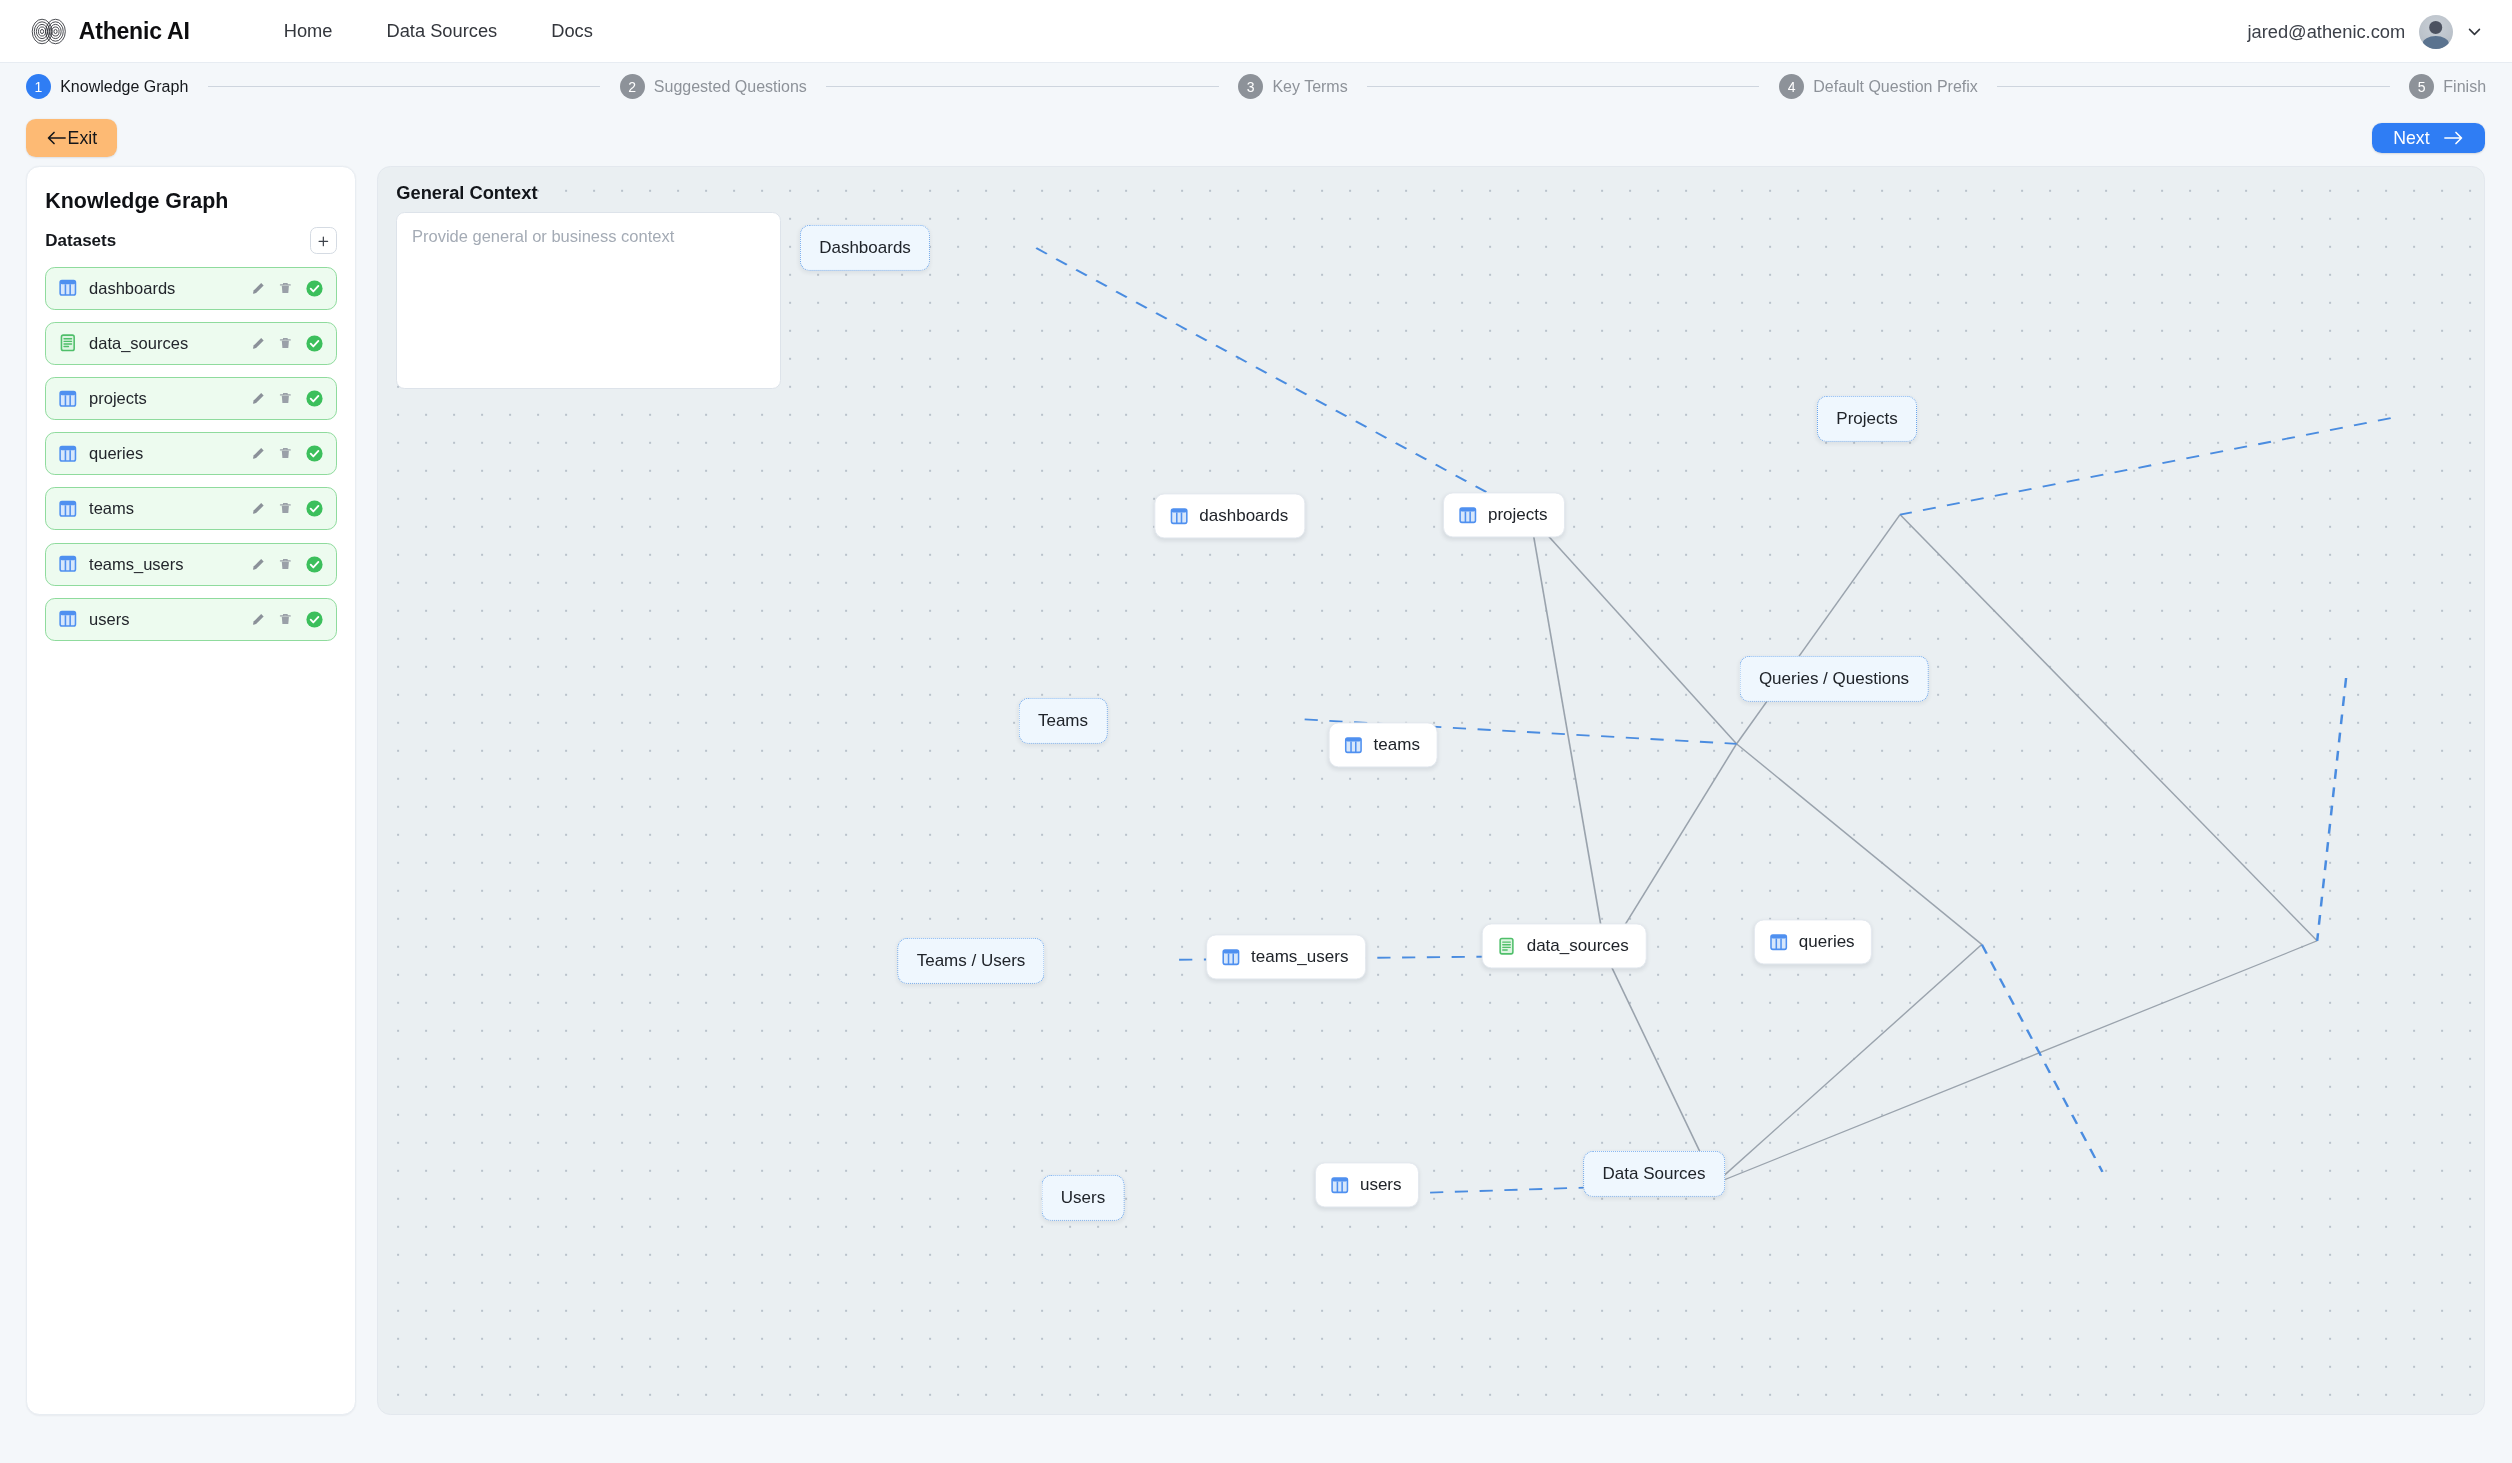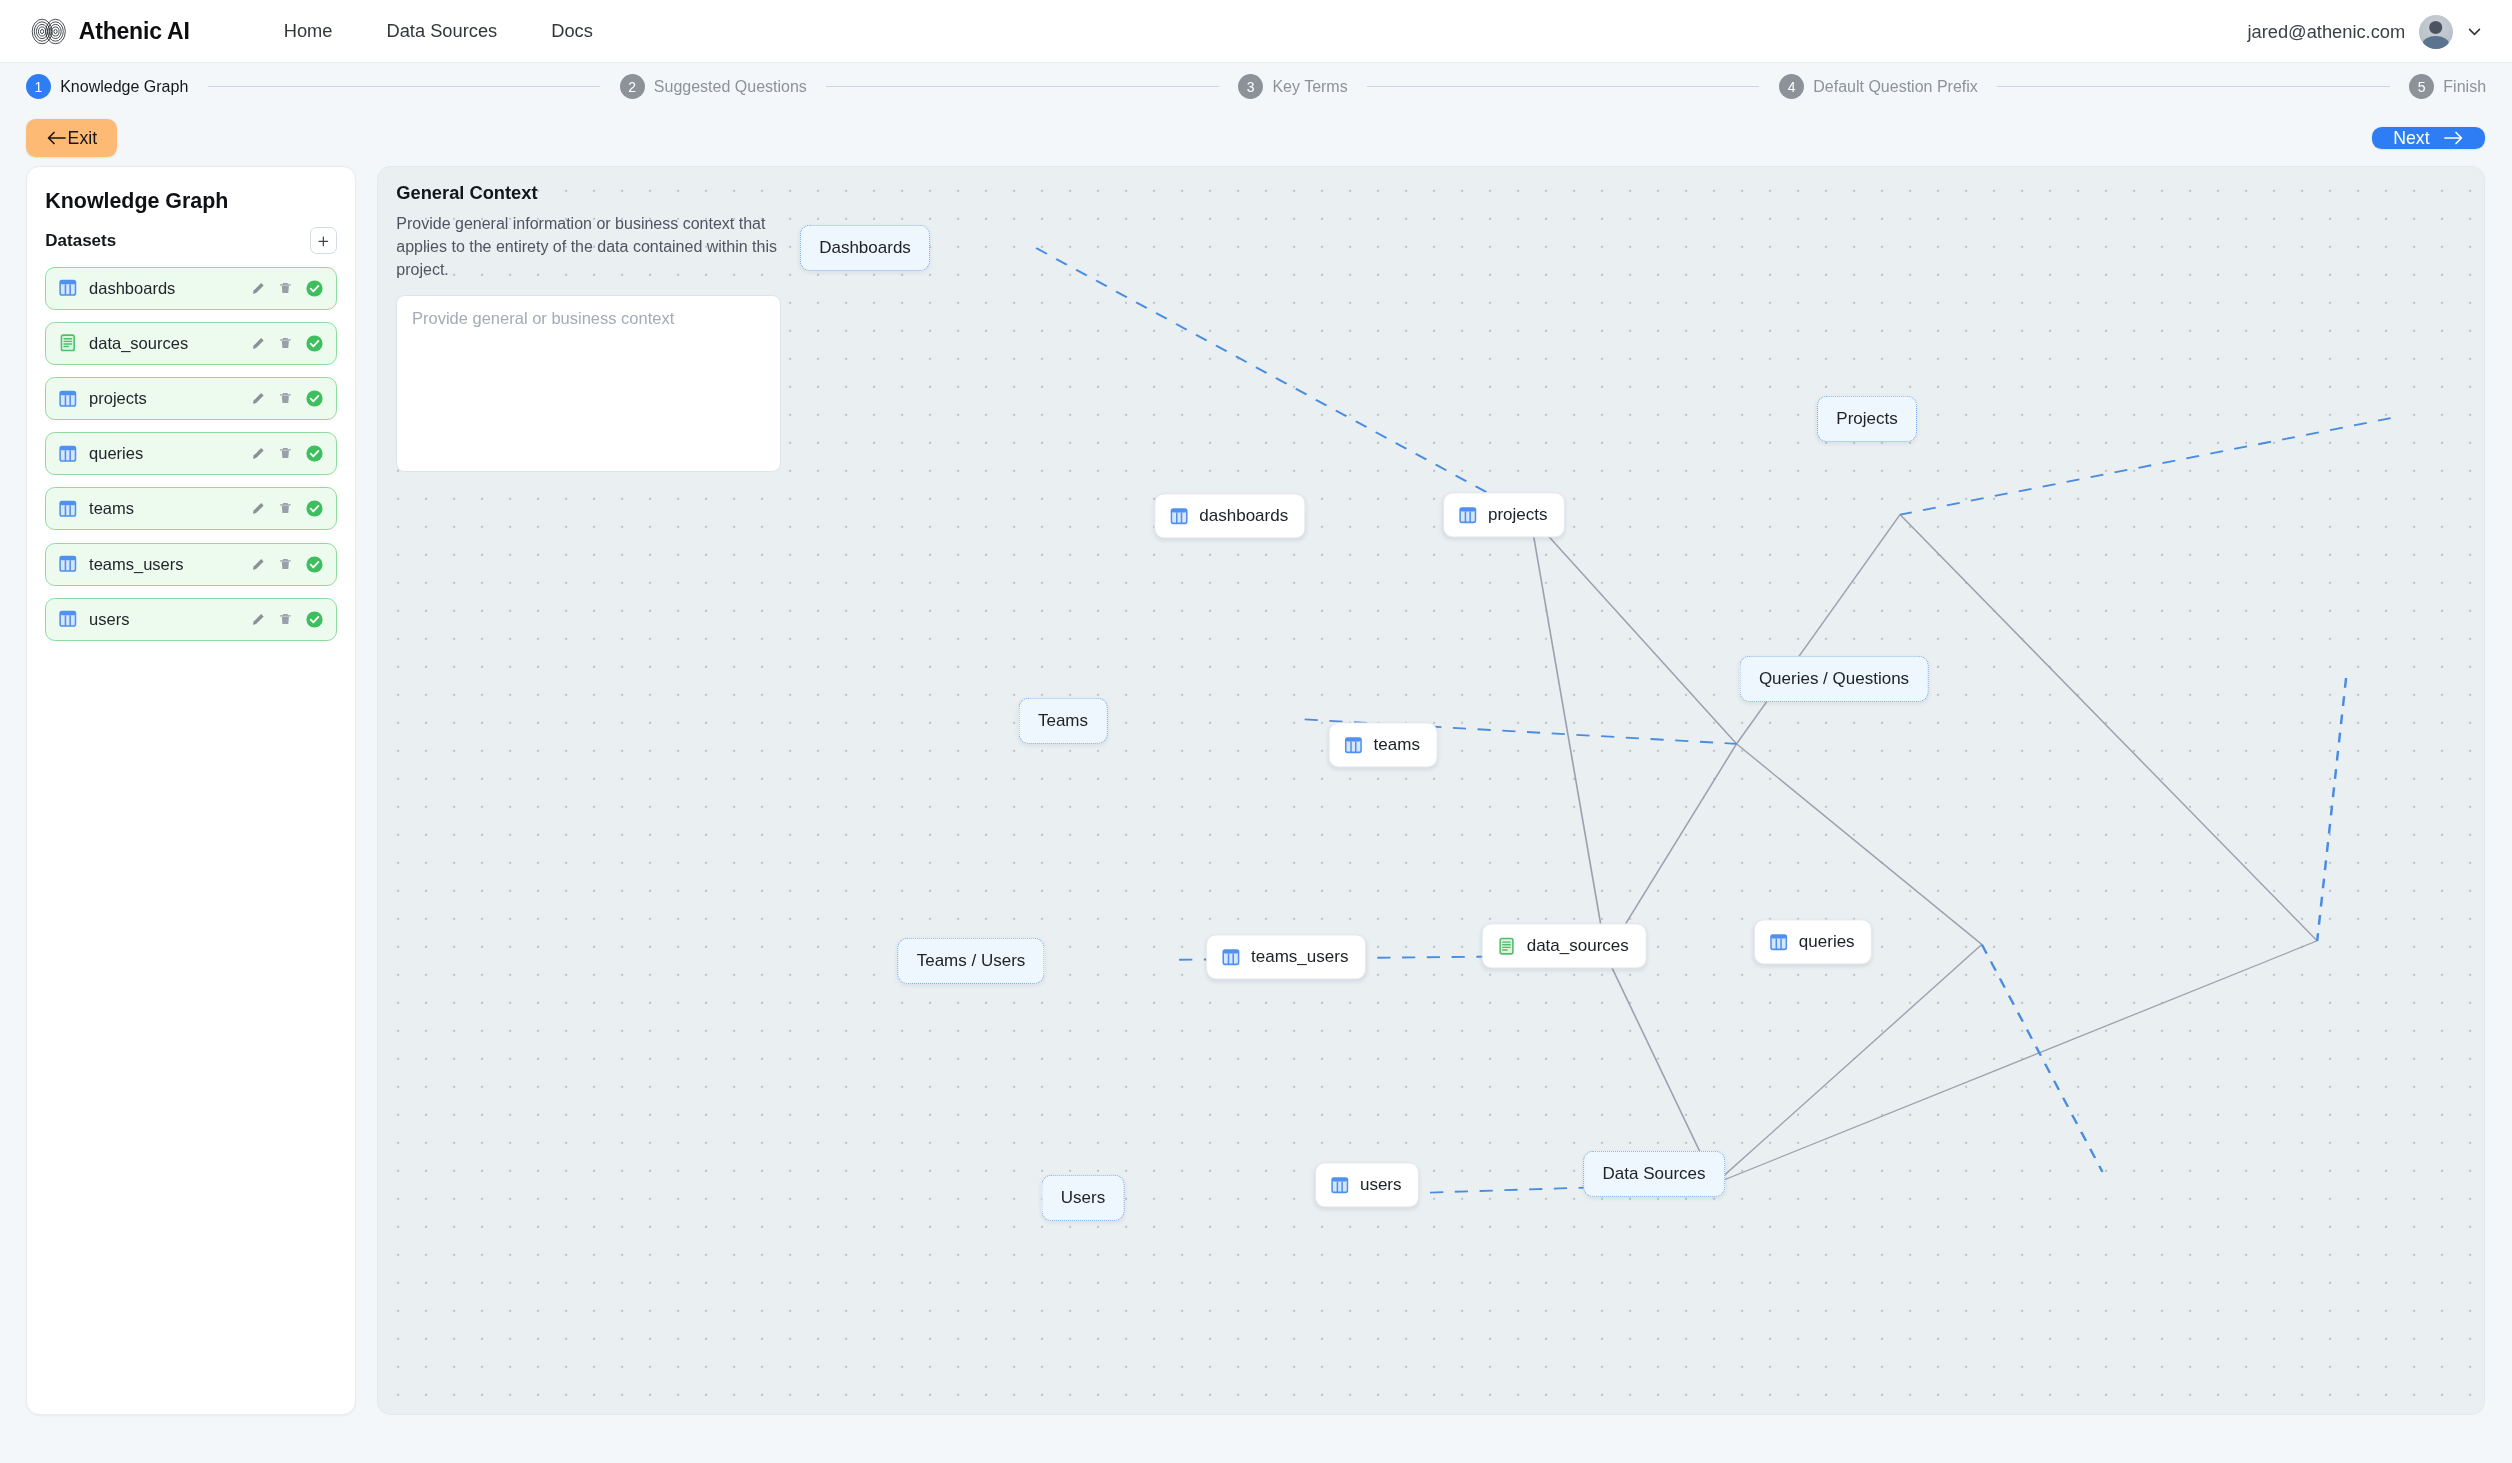--- a/index.html
+++ b/index.html
@@ -75,21 +75,21 @@
   }
   .btn-exit {
     background: #fdba74; border: none; border-radius: 9.8px;
     height: 38px; padding: 0 19.6px;
     display: flex; align-items: center; gap: 1px;
     font-size: 17.7px; color: #14161a; cursor: pointer;
     box-shadow: 0 0.6px 1.8px rgba(16,24,40,0.10);
   }
   .btn-next {
     background: #2f7df4; border: none; border-radius: 9.8px;
-    height: 22px; padding: 0 21px;
+    height: 30px; padding: 0 21px;
     display: flex; align-items: center; gap: 13.4px;
     font-size: 17.7px; color: #ffffff; cursor: pointer;
     box-shadow: 0 0.6px 1.8px rgba(16,24,40,0.14);
   }
   .arrow-svg { width: 21px; height: 16px; display: block; }
 
   
   .workspace {
     display: flex; gap: 21px;
     padding: 0 27px 27px 26px;
@@ -447,21 +447,20 @@
         <line x1="2437" y1="412" x2="1843" y2="570" stroke="#4a8ce0" stroke-width="3" stroke-dasharray="16 14"></line>
         <line x1="2383" y1="838" x2="2348" y2="1269" stroke="#4a8ce0" stroke-width="3" stroke-dasharray="16 14"></line>
         <line x1="1122" y1="906" x2="1645" y2="946" stroke="#4a8ce0" stroke-width="3" stroke-dasharray="16 14"></line>
         <line x1="970" y1="1300" x2="1487" y2="1293" stroke="#4a8ce0" stroke-width="3" stroke-dasharray="16 14"></line>
         <line x1="1154" y1="1687" x2="1619" y2="1667" stroke="#4a8ce0" stroke-width="3" stroke-dasharray="16 14"></line>
         <line x1="1942" y1="1275" x2="2088" y2="1648" stroke="#4a8ce0" stroke-width="3" stroke-dasharray="16 14"></line>
       </svg>
 
     <div class="ctx-block">
       <div class="ctx-title">General Context</div>
-      <div class="ctx-desc">Provide general information or business context that applies to the entirety of the data contained within this project.</div>
       <textarea class="ctx-textarea" placeholder="Provide general or business context" style=""></textarea>
     </div>
   <div class="node node-concept" style="left: 487px; top: 81px;">
         <span>Dashboards</span>
       </div>
       <div class="node node-concept" style="left: 1489px; top: 252px;">
         <span>Projects</span>
       </div>
       <div class="node node-concept" style="left: 1456px; top: 512px;">
         <span>Queries / Questions</span>

